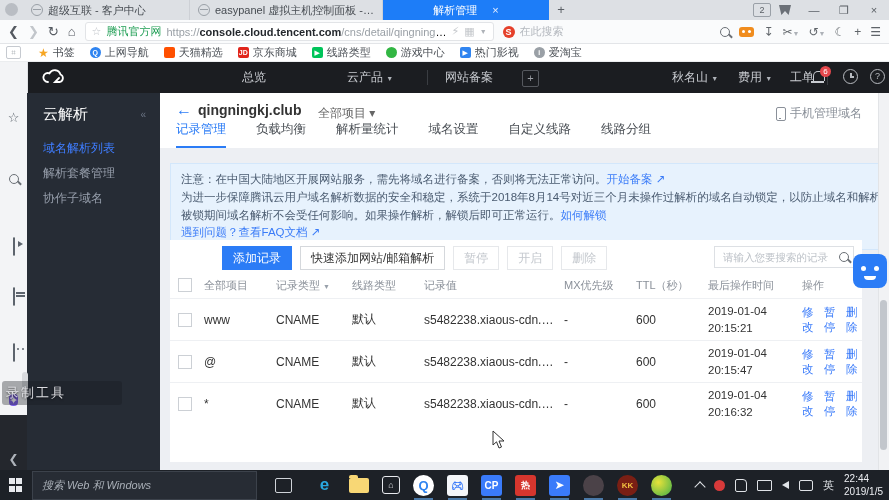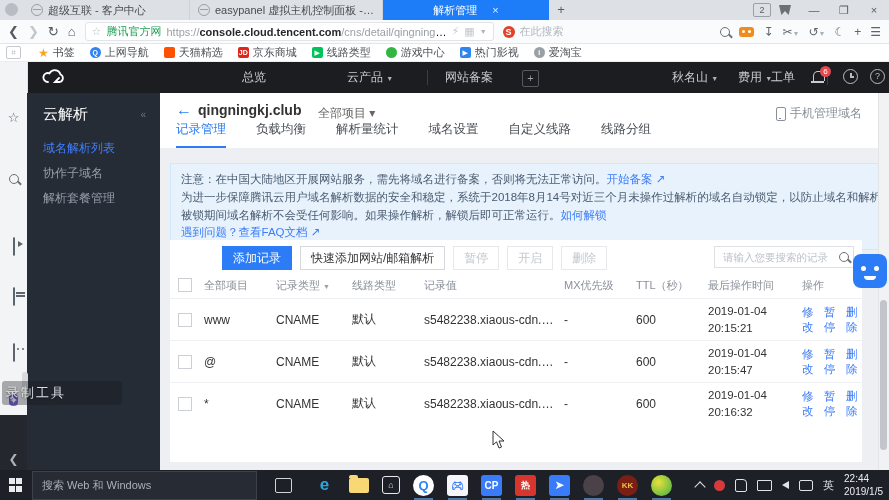--- a/index.html
+++ b/index.html
@@ -144,21 +144,21 @@
   .wm{position:absolute;left:2px;top:381px;width:112px;padding:3px 4px;z-index:40;color:rgba(235,237,241,0.92);
       background:rgba(22,25,31,0.35);border-radius:3px;text-shadow:0 1px 2px rgba(0,0,0,0.6);}
   .wm .l1{font-size:13px;letter-spacing:2px;}
   .wm .l2{font-size:17px;font-weight:bold;letter-spacing:1px;}
 
   
   .taskbar{left:0;top:470px;width:889px;height:30px;background:#1d2127;display:flex;align-items:center;z-index:50;}
   .winlogo{width:14px;height:14px;display:grid;grid-template-columns:6px 6px;grid-gap:1px;margin:0 9px 0 9px;}
   .winlogo div{background:#e8eaee;width:6px;height:6px;}
   .tb-search{width:225px;height:29px;background:#272c34;border:1px solid #3c424b;box-sizing:border-box;
-             color:#aab0b8;font-size:11px;line-height:27px;padding-left:9px;}
+             color:#aab0b8;font-size:11px;line-height:27px;padding-left:9px;font-style:italic;}
   .taskview{width:15px;height:13px;border:1.5px solid #cfd3d8;border-radius:2px;margin:0 14px 0 18px;position:relative;}
   .appicons{display:flex;align-items:center;gap:13px;margin-left:8px;}
   .app{width:21px;height:21px;border-radius:3px;position:relative;display:flex;align-items:center;justify-content:center;
        color:#fff;font-weight:bold;font-size:12px;}
   .app .ul{position:absolute;left:1px;bottom:-4px;width:19px;height:2px;background:#4a79a8;}
   .folder{width:20px;height:15px;background:#f8d775;border-radius:2px;position:relative;}
   .folder::before{content:"";position:absolute;left:0;top:-3px;width:9px;height:3px;background:#f8d775;border-radius:2px 2px 0 0;}
   .tray{margin-left:auto;display:flex;align-items:center;gap:10px;padding-right:6px;color:#dfe2e6;}
   .chev{width:7px;height:7px;border-left:1.5px solid #dfe2e6;border-top:1.5px solid #dfe2e6;transform:rotate(45deg);margin-top:3px;}
   .t-red{width:11px;height:11px;border-radius:50%;background:#d83a3a;}
@@ -267,21 +267,21 @@
   <svg class="cn-item" style="left:14px;top:7px;" width="26" height="17" viewBox="0 0 26 17">
     <path d="M7 13 a4.5 4.5 0 1 1 1.5 -8.7 a6 6 0 0 1 11 1.2 a4 4 0 0 1 -0.5 7.5 l-5 0 l4 -4" fill="none" stroke="#fff" stroke-width="1.8" stroke-linecap="round"></path>
   </svg>
   <span class="cn-item" style="left:215px;">总览</span>
   <span class="cn-item" style="left:320px;"><span>云产品</span> <span class="caret">▼</span></span>
   <span class="cn-div" style="left:400px;"></span>
   <span class="cn-item" style="left:418px;">网站备案</span>
   <span class="plusbox" style="left:495px;">+</span>
   <span class="cn-item" style="left:645px;"><span>秋名山</span> <span class="caret">▼</span></span>
   <span class="cn-item" style="left:711px;"><span>费用</span> <span class="caret">▼</span></span>
-  <span class="cn-item" style="left:744px;">工单</span>
+  <span class="cn-item" style="left:763px;">工单</span>
   <span class="cn-div" style="left:800px;"></span>
   <span class="bell" style="left:786px;"></span>
   <span class="redbadge" style="left:793px;top:4px;">6</span>
   <span class="circ-ic" style="left:816px;">
       <span class="clockhand"></span>
       <span class="clockhand2"></span>
     </span>
   <span class="circ-ic" style="left:843px;">?</span>
 </div>
 
@@ -298,22 +298,22 @@
   <span class="sg-ic" style="top:390px;color:#aeb3ba;font-size:12px;">❮</span>
 </div>
 <div class="handle"></div>
 
 <div class="abs sidebar">
   <div class="sb-title">
     <span>云解析</span>
     <span class="sb-collapse">«</span>
   </div>
   <div class="sb-item active">域名解析列表</div>
+  <div class="sb-item">解析套餐管理</div>
   <div class="sb-item">协作子域名</div>
-  <div class="sb-item">解析套餐管理</div>
 </div>
 
 <div class="abs mainhead">
   <span class="back">←</span>
   <span class="domain">qingningkj.club</span>
   <span class="project">全部项目 ▾</span>
   <span class="mobile">
       <span class="phone-ic"></span>
       <span>手机管理域名</span>
     </span>

